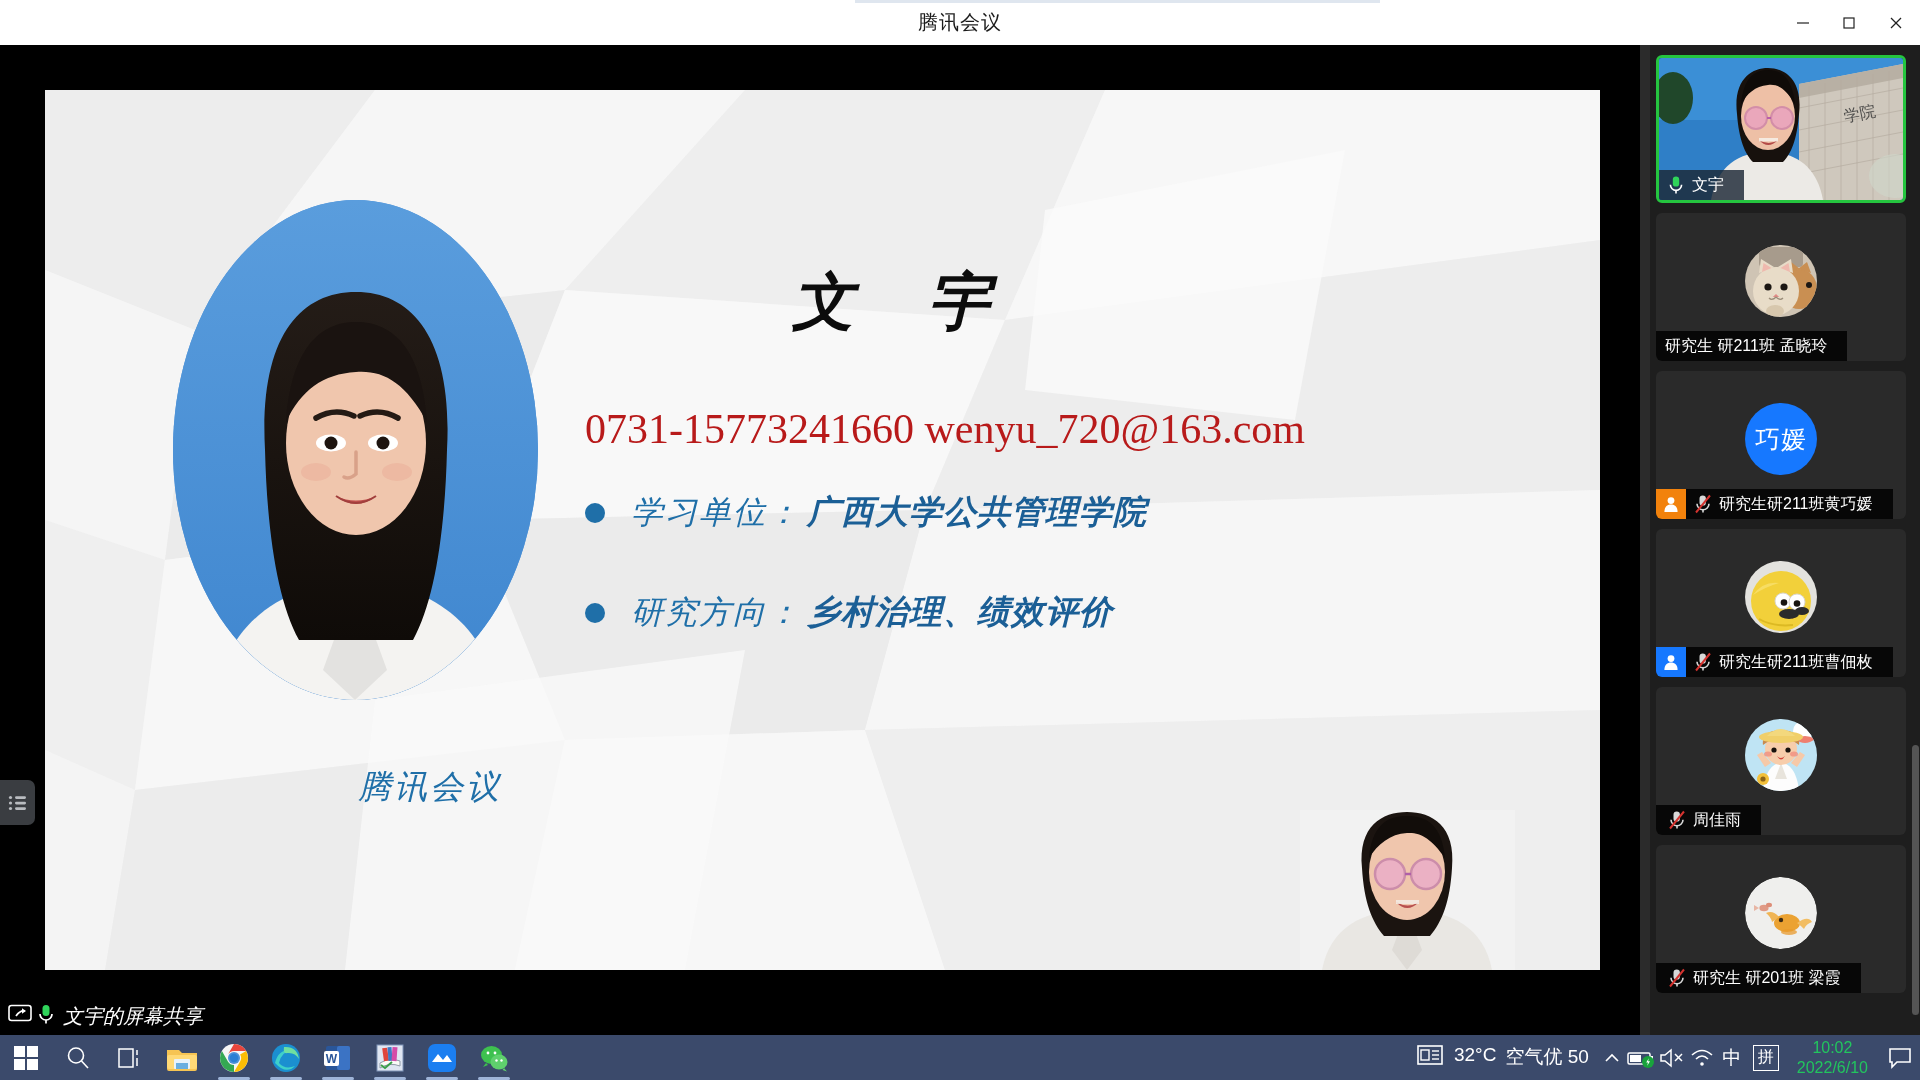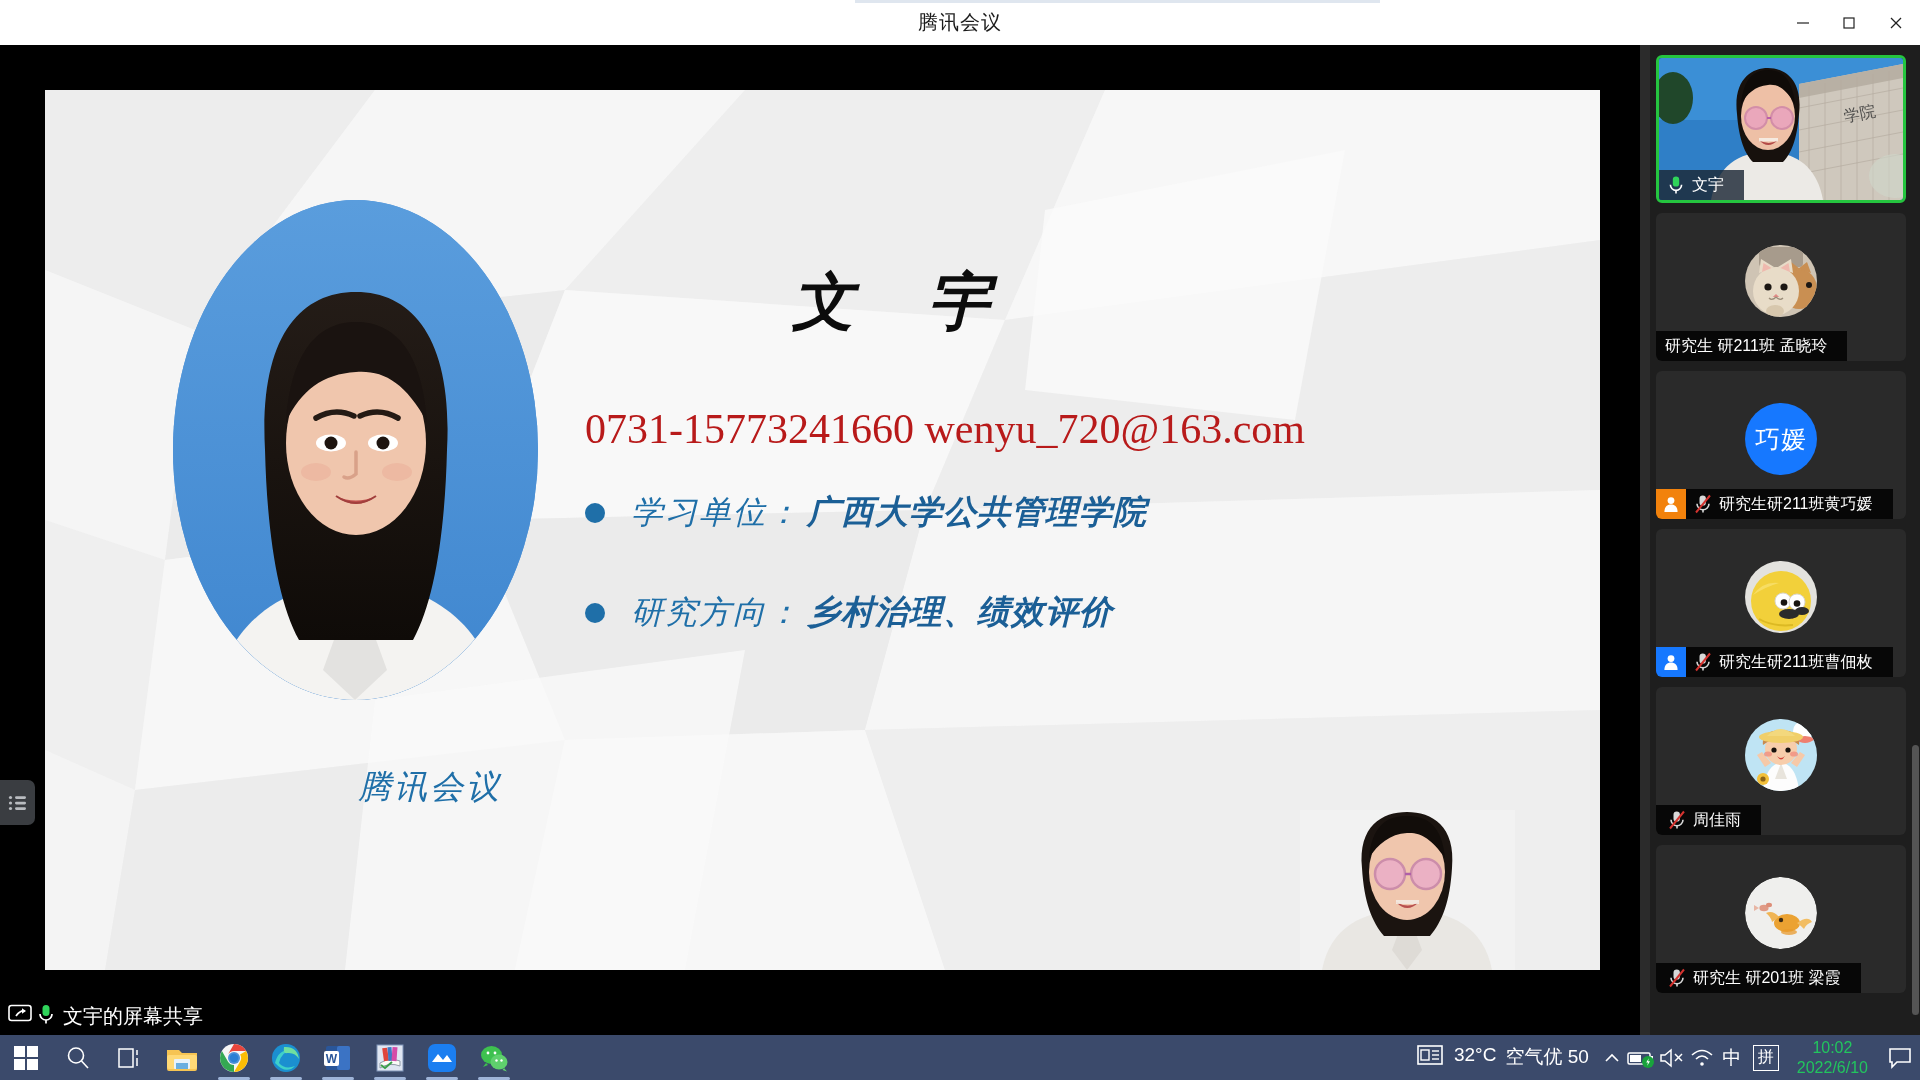--- a/index.html
+++ b/index.html
@@ -125,21 +125,21 @@
     display: flex; align-items: center; justify-content: center;
   }
 
   
   .share-label {
     position: absolute; left: 0; top: 952px; width: 1640px; height: 38px;
     background: #000;
     display: flex; align-items: center; padding-left: 8px;
     color: #fff;
   }
-  .share-label .txt { font-size: 20px; margin-left: 8px; }
+  .share-label .txt { font-size: 20px; margin-left: 8px; font-style: italic; }
 
   
   .rail {
     position: absolute; top: 0; left: 1650px; width: 270px; height: 990px;
     background: #1e1e1e;
     padding: 10px 8px 0 6px;
   }
   .tile {
     position: relative; width: 250px; height: 148px;
     background: #2a2a2a;

